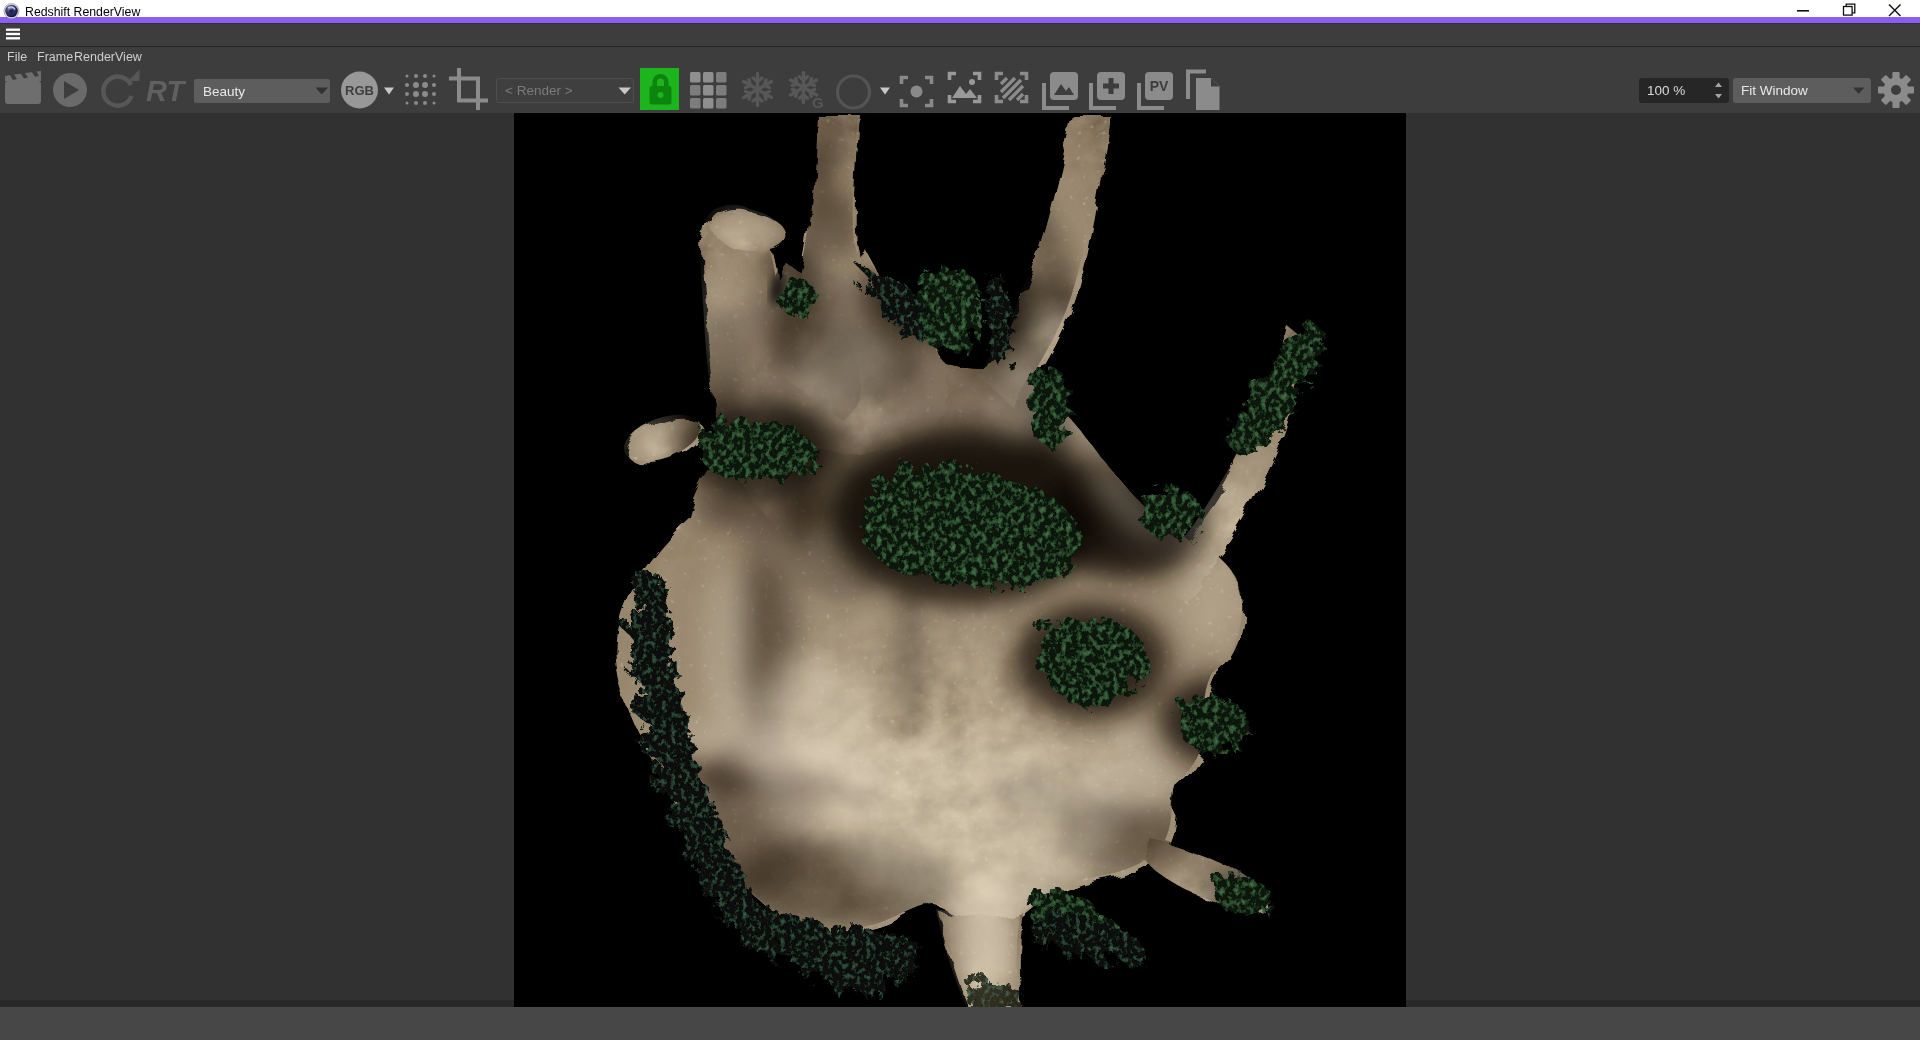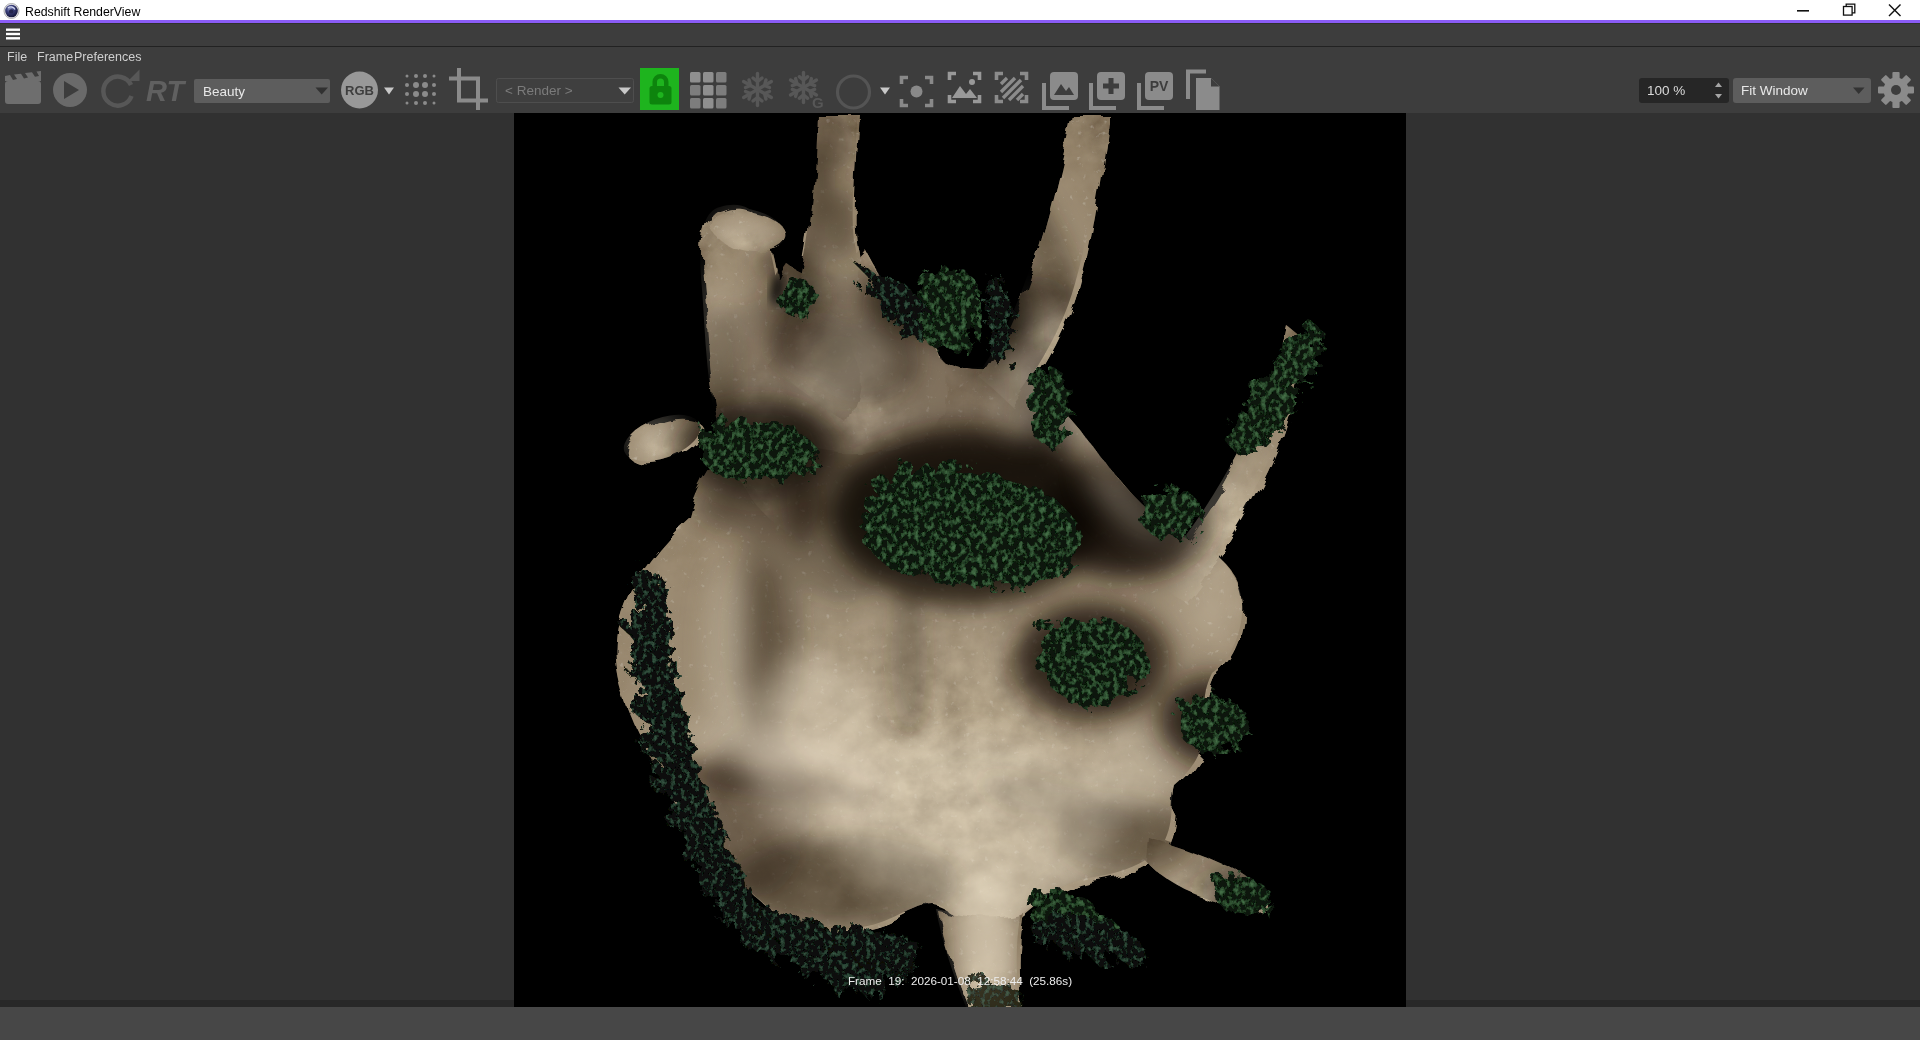--- a/index.html
+++ b/index.html
@@ -1,19 +1,19 @@
 <!DOCTYPE html>
 <html><head>
 <meta charset="utf-8">
 <style>
   html,body{margin:0;padding:0;background:#313131;}
   *{box-sizing:border-box;}
   body{font-family:"Liberation Sans", sans-serif;}
   #app{position:relative;width:1920px;height:1040px;overflow:hidden;background:#313131;}
-  #titlebar{position:absolute;left:0;top:0;width:1920px;height:23px;background:#ffffff;border-bottom:3px solid #8b5cf6;}
+  #titlebar{position:absolute;left:0;top:0;width:1920px;height:23px;background:#ffffff;border-bottom:6px solid #8b5cf6;}
   #titletext{position:absolute;left:25px;top:4.5px;font-size:12.3px;color:#000;}
   #header{position:absolute;left:0;top:24px;width:1920px;height:89px;background:#3d3d3d;padding-left:40px;}
   #hsep{position:absolute;left:0;top:21.5px;width:1920px;height:1px;background:#222222;}
   .menuitem{position:absolute;top:25.5px;font-size:12.5px;color:#cfcfcf;}
   #canvasdark{position:absolute;left:0;top:1000px;width:1920px;height:7px;background:#282828;}
   #statusbar{position:absolute;left:0;top:1007px;width:1920px;height:33px;background:#474747;}
   #renderview{position:absolute;left:514px;top:113px;width:892px;height:894px;background:#000;}
   #frametext{position:absolute;left:0px;top:861px;width:892px;text-align:center;font-size:11.7px;color:#ededed;}
 </style>
 </head>
@@ -214,21 +214,20 @@
         <path d="M 240 788 L 236 812 L 256 818 L 258 840 L 278 842 L 286 862 L 306 858 L 316 876 L 336 868 L 350 882 L 368 872 L 384 858 L 398 844 L 376 830 L 352 822 L 326 814 L 300 806 L 272 796 Z"></path>
         <path d="M 300 810 L 308 834 L 330 830 L 342 850 L 362 842 L 376 856 L 392 844 L 404 828 L 384 818 L 360 812 L 336 806 Z"></path>
         <path d="M 336 146 L 352 162 L 344 176 L 366 184 L 360 198 L 382 204 L 378 218 L 404 224 L 402 206 L 410 190 L 392 172 L 366 156 Z"></path>
         <path d="M 470 160 L 462 186 L 474 206 L 468 232 L 480 248 L 494 250 L 490 222 L 496 196 L 486 170 L 482 156 Z"></path>
         <path d="M 510 808 L 518 828 L 536 824 L 548 842 L 566 834 L 582 850 L 598 838 L 614 852 L 628 838 L 618 820 L 598 810 L 576 802 L 554 796 L 530 800 Z"></path>
         <path d="M 446 868 L 452 894 L 504 894 L 500 872 L 474 862 Z" opacity="0.8"></path>
 
       </g>
     </svg>
 
-    <div id="frametext">Frame&nbsp;&nbsp;19:&nbsp;&nbsp;2026-01-08&nbsp;&nbsp;12:58:44&nbsp;&nbsp;(25.86s)</div>
   </div>
 
   <div id="titlebar">
     <svg width="1920" height="23" style="position:absolute;left:0;top:0">
       <defs>
         <radialGradient id="c4dball" cx="0.38" cy="0.32" r="0.85">
           <stop offset="0" stop-color="#8f96c8"></stop>
           <stop offset="0.35" stop-color="#3a3f7a"></stop>
           <stop offset="0.8" stop-color="#15163a"></stop>
           <stop offset="1" stop-color="#0c0c22"></stop>
@@ -258,21 +257,21 @@
     <div id="hsep"></div>
     <svg width="1920" height="89" style="position:absolute;left:0;top:0">
       <g fill="#ffffff">
         <rect x="6" y="4.5" width="14" height="2.4"></rect>
         <rect x="6" y="8.8" width="14" height="2.4"></rect>
         <rect x="6" y="13.1" width="14" height="2.4"></rect>
       </g>
     </svg>
     <div class="menuitem" style="left:7px">File</div>
     <div class="menuitem" style="left:37px">Frame</div>
-    <div class="menuitem" style="left:74px">Preferences</div>
+    <div class="menuitem" style="left:74px">RenderView</div>
     <svg id="toolbar" width="1920" height="89" style="position:absolute;left:0;top:0">
 
       <g fill="#6e6e6e">
         <rect x="5" y="57" width="36" height="23" rx="3"></rect>
         <path d="M5 57 L5 52 L10 51 L13 56 L17 55 L14 50.5 L21 49.7 L24 54.4 L28 53.6 L25 49 L32 48.2 L35 52.8 L39 52 L36.5 47.6 L41 47 L41 57 Z"></path>
       </g>
 
       <circle cx="70" cy="66" r="17" fill="#6a6a6a"></circle>
       <path d="M64 57 L64 75 L79 66 Z" fill="#3d3d3d"></path>
 

